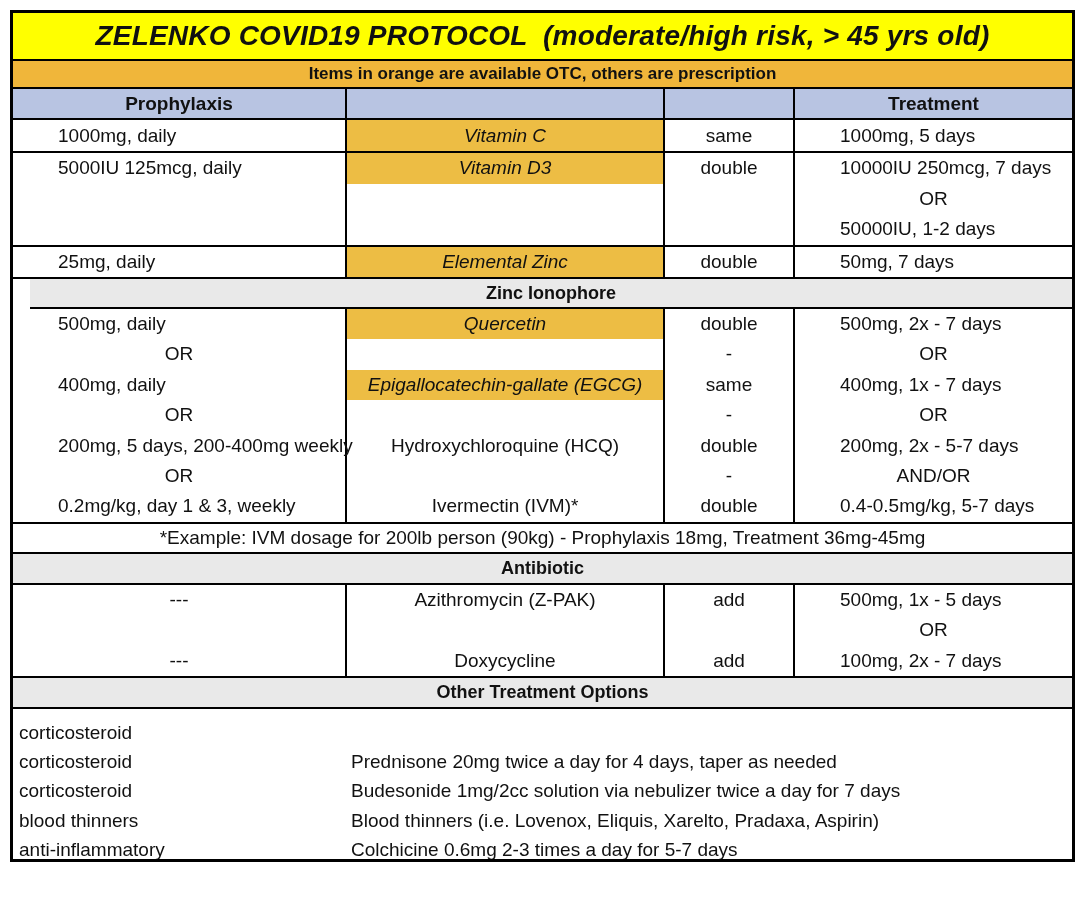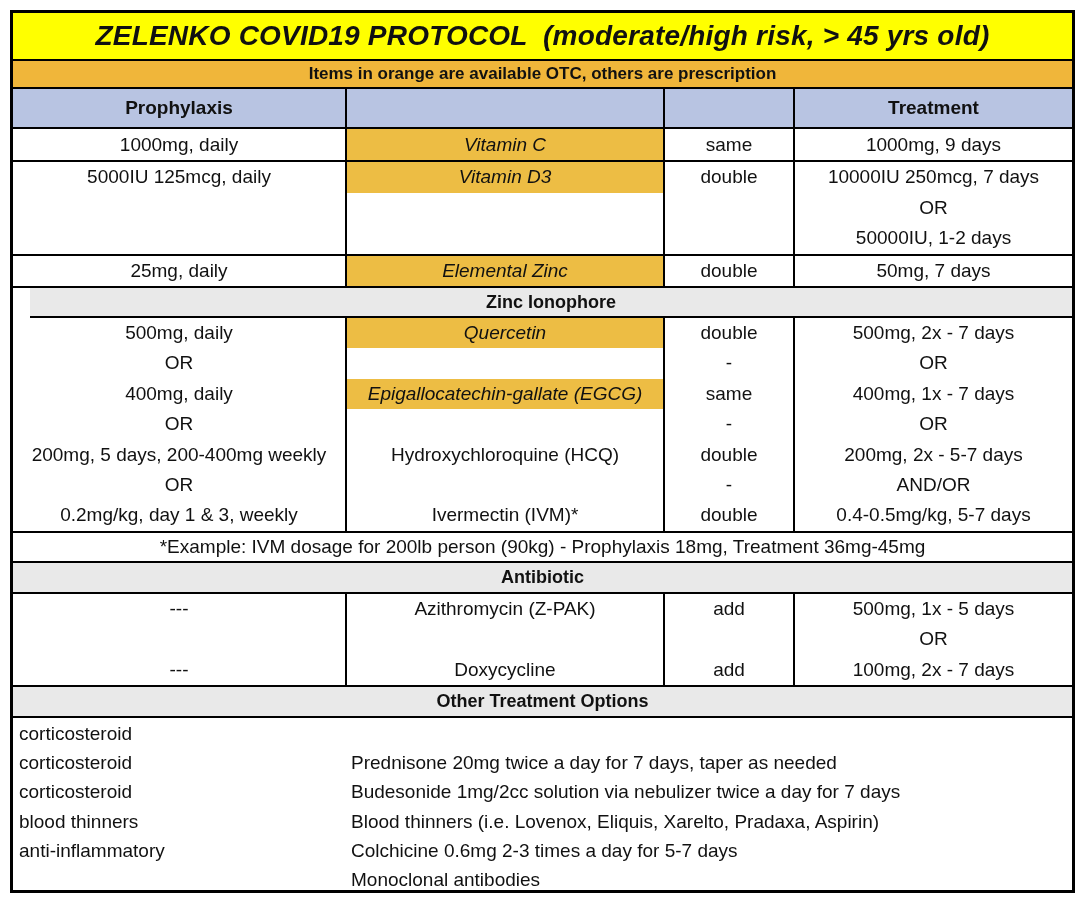--- a/index.html
+++ b/index.html
@@ -24,43 +24,43 @@
   }
   .section-row {
     background:var(--section-bg,#e9e9e9);
     display:flex; align-items:center; justify-content:center;
     font-size:18px; font-weight:bold;
   }
   .grid { display:grid; grid-template-columns:334px 318px 130px 1fr; height:100%; }
   .col { border-right:2px solid var(--border,#000); }
   .col:last-child { border-right:none; }
 
-  .header-row { height:40px; }
+  .header-row { height:31px; }
   .header-row .col {
     background:var(--header-bg,#b8c4e2);
     display:flex; align-items:center; justify-content:center;
     font-size:19px; font-weight:bold;
   }
 
   .line { font-size:19px; padding:0 5px; white-space:nowrap; }
-  .left  { text-align:center; }
+  .left  { text-align:left;margin-left:40px; }
   .c     { text-align:center; }
   .otc   { background:var(--otc-cell-bg,#edbd44);font-style:italic; }
 
   .r-vitc { height:33px; }  .r-vitc .line { line-height:31px; }
   .r-vitd { height:94px; }  .r-vitd .line { line-height:30.5px; }
   .r-zinc { height:32px; }  .r-zinc .line { line-height:30px; }
 
   .zsec  { height:30px;margin-left:17px; }
   .zblock{ height:215px; } .zblock .line { line-height:30.4px; height:30.4px; }
   .footnote-row { height:30px; display:flex; align-items:center; justify-content:center; font-size:19px; }
   .asec  { height:31px; }
   .ablock{ height:93px; }  .ablock .line { line-height:30.3px; height:30.3px; }
   .osec  { height:31px; }
-  .oblock{ height:172px; padding-top:1px; }
+  .oblock{ height:150px; padding-top:9px; }
   .oline { display:flex; height:29.2px; line-height:29.2px; font-size:19px; }
   .oline .olabel { width:338px; padding-left:6px; }
   .oline .otext  { flex:1; }
 </style>
 </head>
 <body>
 
 <div class="protocol-table">
 
   <div class="row title-row">ZELENKO COVID19 PROTOCOL  (moderate/high risk, &gt; 45 yrs old)</div>
@@ -81,21 +81,21 @@
       <div class="col">
           <div class="line left">1000mg, daily</div>
         </div>
       <div class="col otc">
           <div class="line c">Vitamin C</div>
         </div>
       <div class="col">
           <div class="line c">same</div>
         </div>
       <div class="col">
-          <div class="line left">1000mg, 9 days</div>
+          <div class="line left">1000mg, 5 days</div>
         </div>
     </div>
   </div>
 
   <div class="row r-vitd">
     <div class="grid">
       <div class="col">
           <div class="line left">5000IU 125mcg, daily</div>
         </div>
       <div class="col">
@@ -202,21 +202,21 @@
   </div>
 
   <div class="row section-row osec">Other Treatment Options</div>
 
   <div class="row oblock">
     <div class="oline">
       <div class="olabel">corticosteroid</div>
     </div>
     <div class="oline">
       <div class="olabel">corticosteroid</div>
-      <div class="otext">Prednisone 20mg twice a day for 7 days, taper as needed</div>
+      <div class="otext">Prednisone 20mg twice a day for 4 days, taper as needed</div>
     </div>
     <div class="oline">
       <div class="olabel">corticosteroid</div>
       <div class="otext">Budesonide 1mg/2cc solution via nebulizer twice a day for 7 days</div>
     </div>
     <div class="oline">
       <div class="olabel">blood thinners</div>
       <div class="otext">Blood thinners (i.e. Lovenox, Eliquis, Xarelto, Pradaxa, Aspirin)</div>
     </div>
     <div class="oline">

